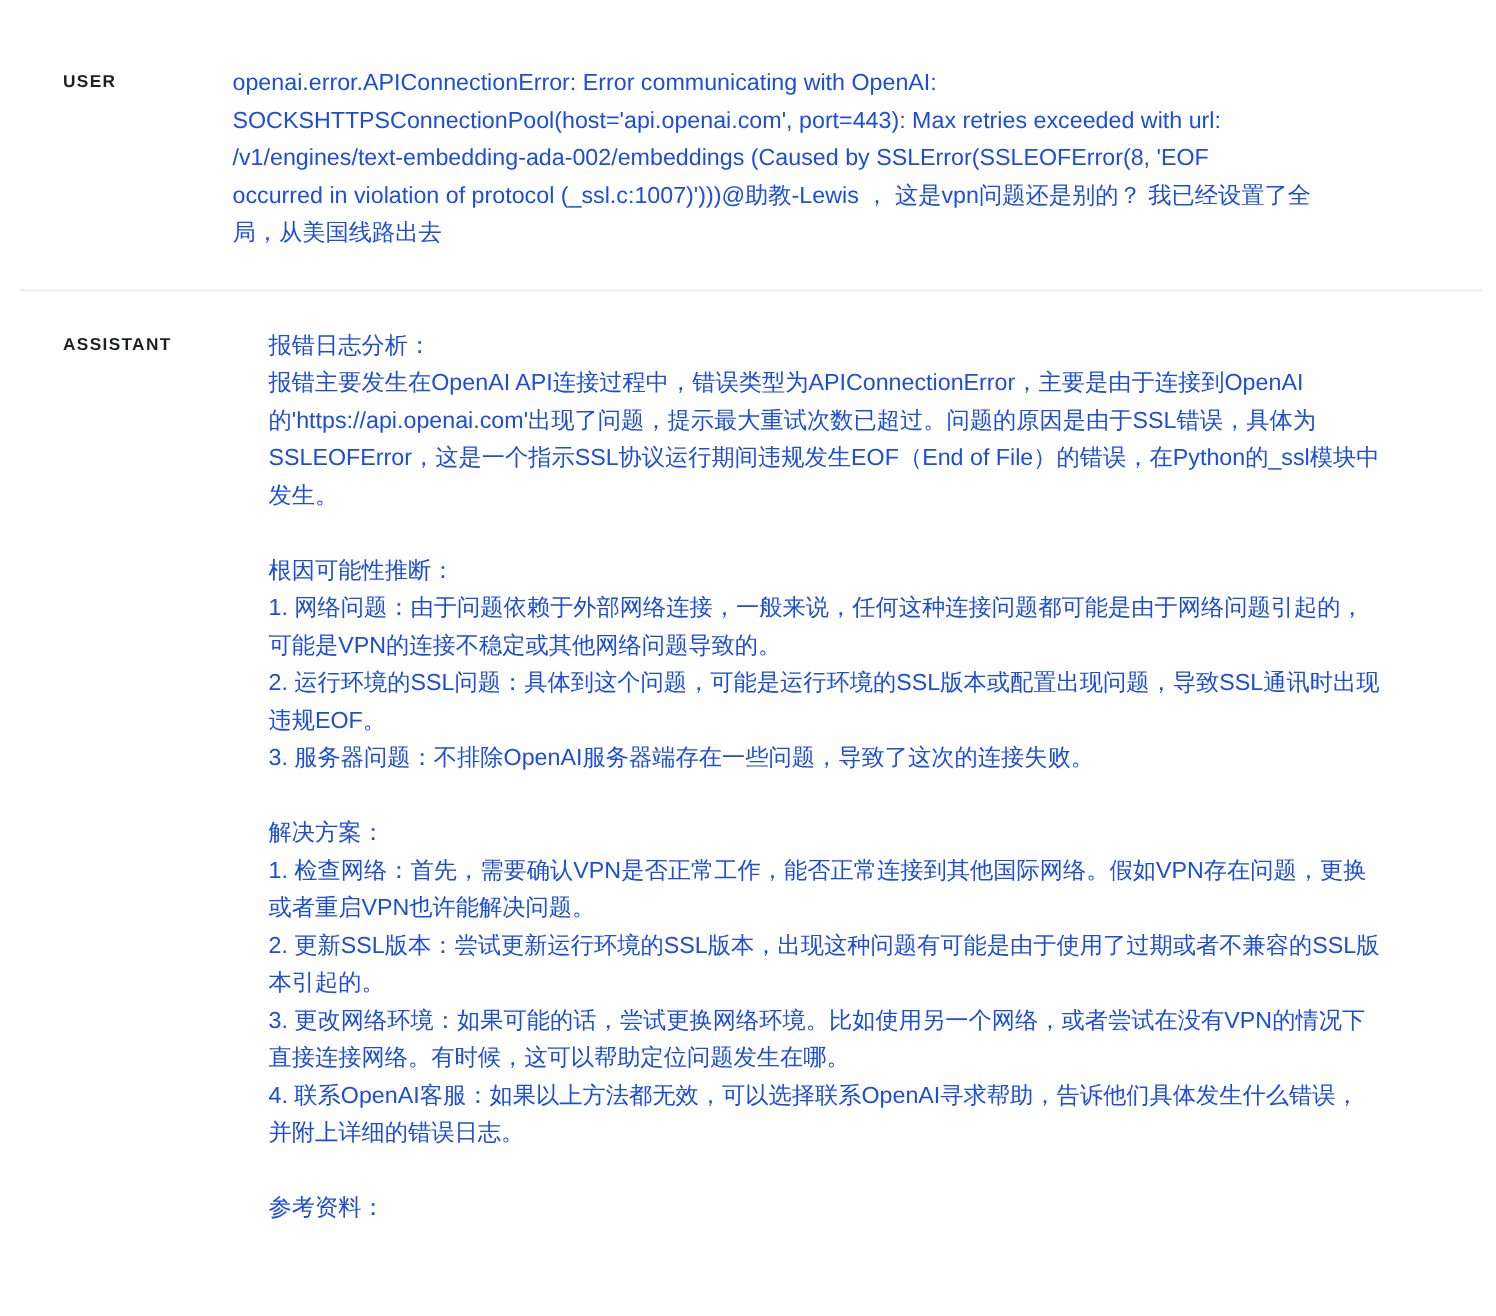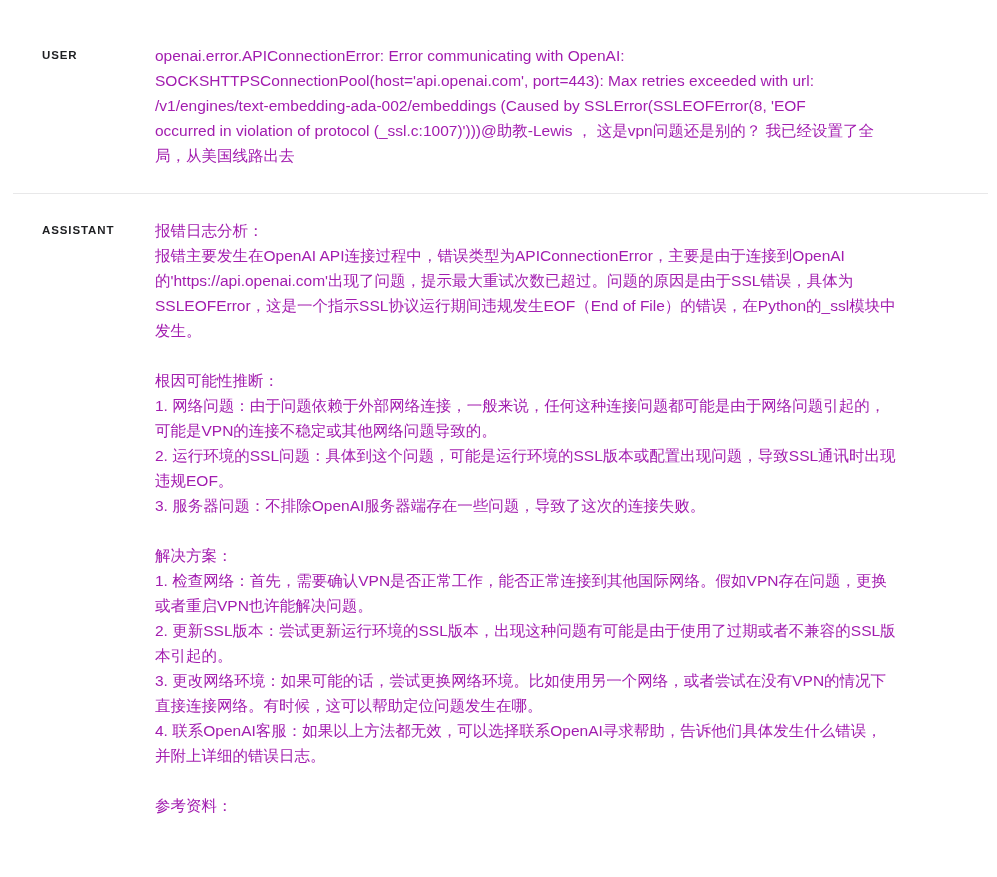--- a/index.html
+++ b/index.html
@@ -15,40 +15,40 @@
     width: 997px;
     height: 820px;
     background: #ffffff;
     overflow: hidden;
   }
   .message-row {
     display: flex;
     align-items: flex-start;
   }
   .message-row.user { margin-top: 43px; }
-  .message-row.assistant { margin-top: 24px; }
+  .message-row.assistant { margin-top: 24px; gap: 24px; }
   .role-col {
     flex: none;
     width: 155px;
     padding-left: 42px;
   }
   .role-label {
     display: block;
     font-size: 11.5px;
     font-weight: 700;
     letter-spacing: 0.9px;
     line-height: 25px;
     color: #1e1f22;
   }
   .content-col {
     flex: 1;
     padding-right: 36px;
     font-size: 15.5px;
     line-height: 25px;
-    color: #a21caf;
+    color: #1d4ed8;
     white-space: pre-wrap;
     word-break: break-word;
   }
   .divider {
     height: 1px;
     background: #e8e8e9;
     margin: 25px 9px 0 13px;
   }
   .watermark {
     position: absolute;

